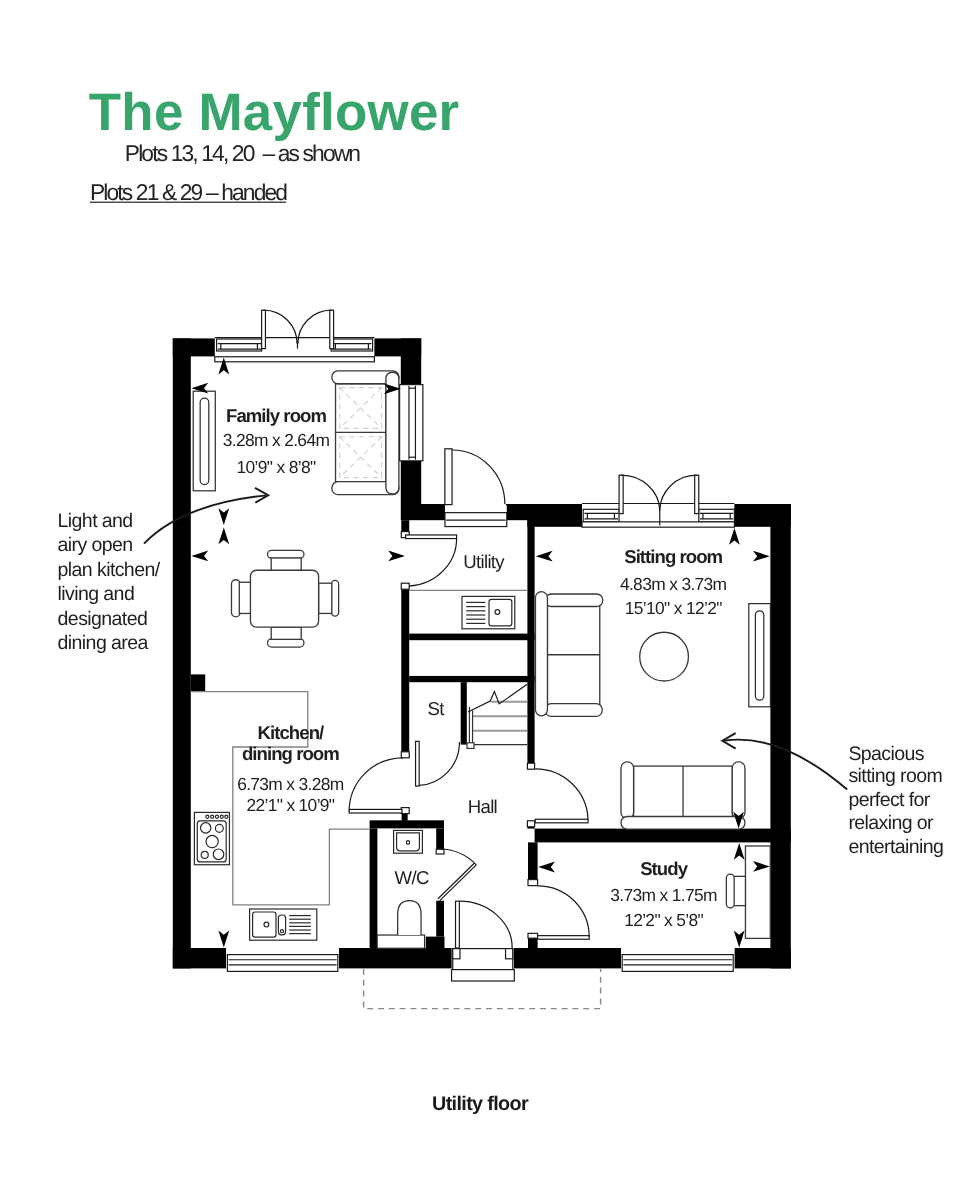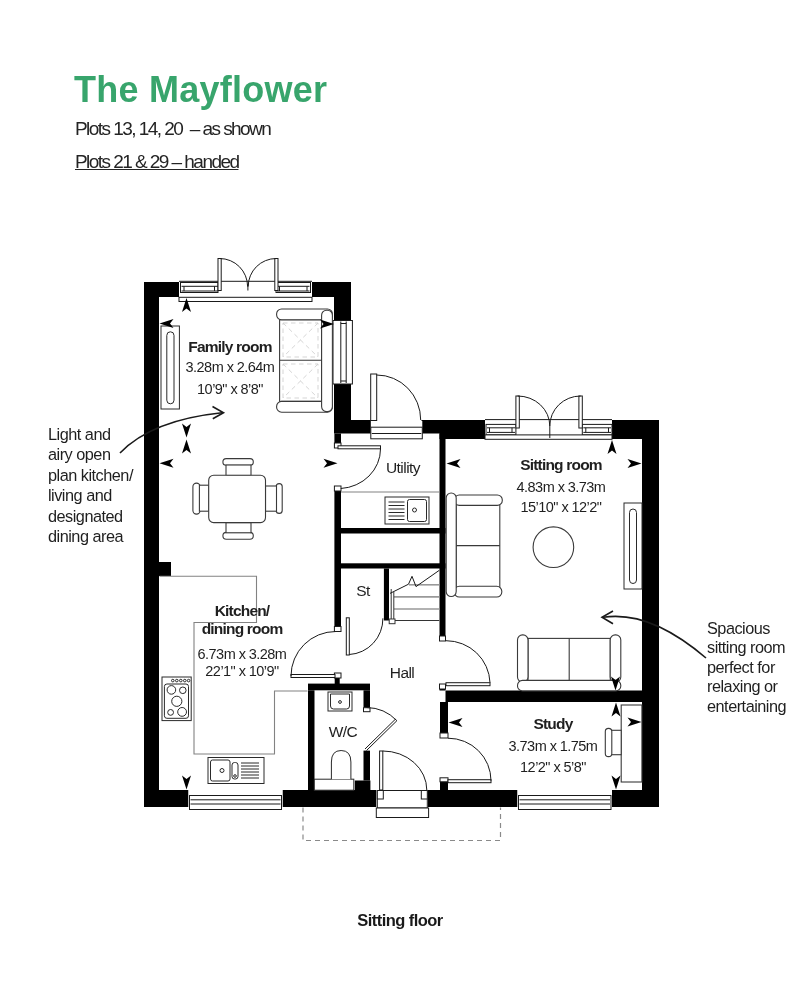--- a/index.html
+++ b/index.html
@@ -1,38 +1,38 @@
 <!DOCTYPE html>
 <html><head>
 <meta charset="utf-8">
 <style>
   html,body{margin:0;padding:0;background:#ffffff;}
   body{width:800px;height:1000px;font-family:"Liberation Sans",sans-serif;}
   .page{position:relative;width:800px;height:1000px;overflow:hidden;}
-  .title{position:absolute;left:74px;top:71.5px;font-size:36px;font-weight:bold;color:#38a56c;letter-spacing:0.25px;line-height:1;}
+  .title{position:absolute;left:74px;top:71.5px;font-size:44px;font-weight:bold;color:#38a56c;letter-spacing:0.25px;line-height:1;}
   .plots{position:absolute;left:75px;color:#242424;font-size:19px;letter-spacing:-1.55px;line-height:1;}
   .ann{position:absolute;color:#1f1f1f;font-size:16.3px;letter-spacing:-0.5px;line-height:20.5px;}
   .gfloor{position:absolute;left:0;top:910.5px;width:800px;text-align:center;font-size:16.5px;color:#1a1a1a;letter-spacing:-0.55px;font-weight:bold;}
   svg{position:absolute;left:0;top:0;}
 </style>
 </head>
 <body>
 <div class="page">
 
 <div class="title">The Mayflower</div>
 
-<div class="plots" style="top:119px;">Plots 13, 14, 20&nbsp; – as shown</div>
+<div class="plots" style="top:119px;margin-left:29px;">Plots 13, 14, 20&nbsp; – as shown</div>
 
 <div class="plots" style="top:151.7px;text-decoration:underline;">Plots 21 &amp; 29 – handed</div>
 
 <div class="ann" style="left:48px;top:423.5px;">Light and<br>airy open<br>plan kitchen/<br>living and<br>designated<br>dining area</div>
 
 <div class="ann" style="left:707px;top:619px;line-height:19.4px;">Spacious<br>sitting room<br>perfect for<br>relaxing or<br>entertaining</div>
 
-<div class="gfloor">Sitting floor</div>
+<div class="gfloor">Utility floor</div>
 <svg width="800" height="1000" viewBox="0 0 800 1000">
 
 <g>
         <rect x="144" y="282" width="15" height="525" fill="#000"></rect>
       </g>
 
 <g>
         <rect x="144" y="282" width="35" height="15" fill="#000"></rect>
         <rect x="312" y="282" width="39" height="15" fill="#000"></rect>
       </g>

